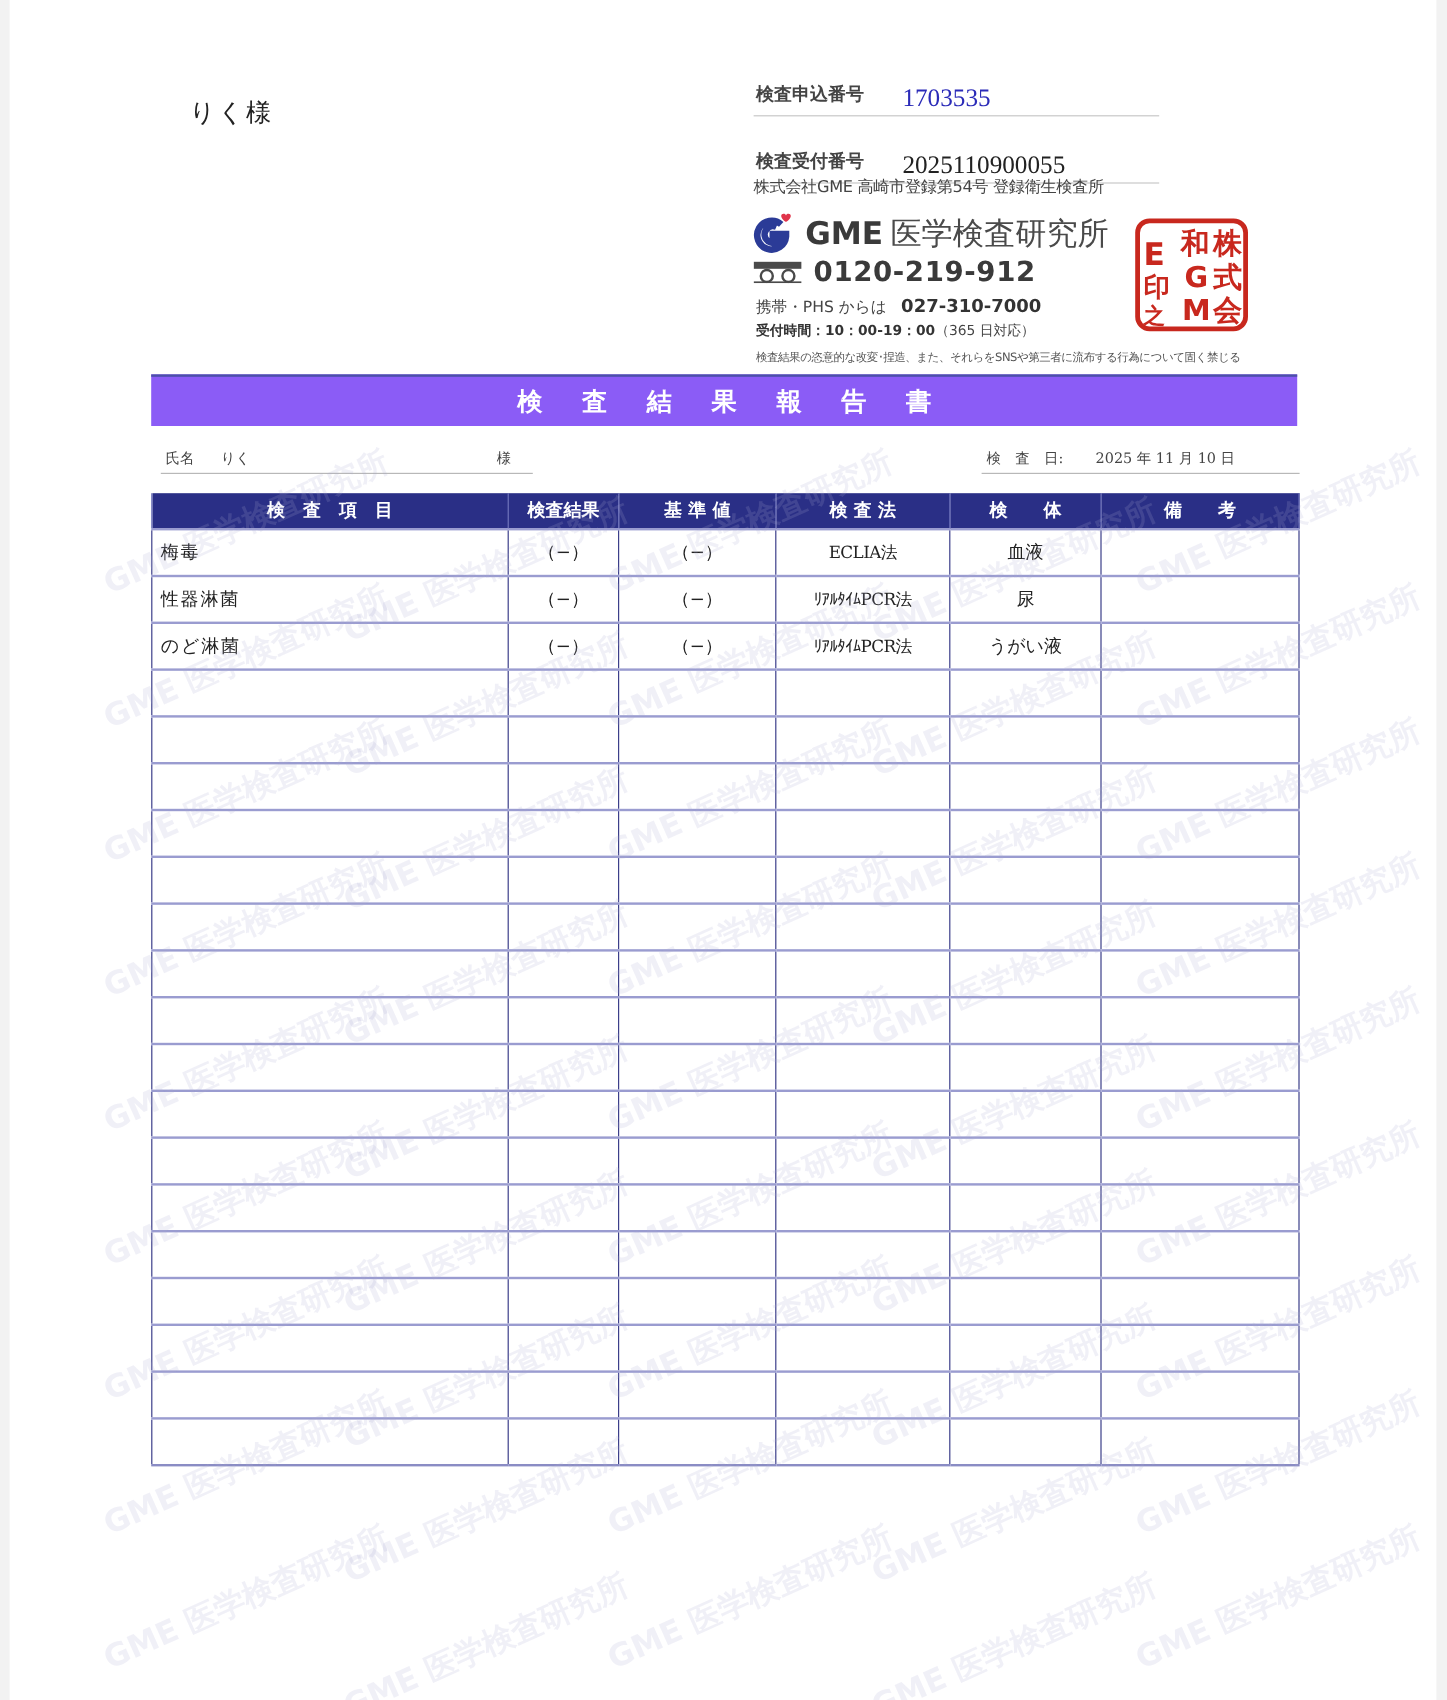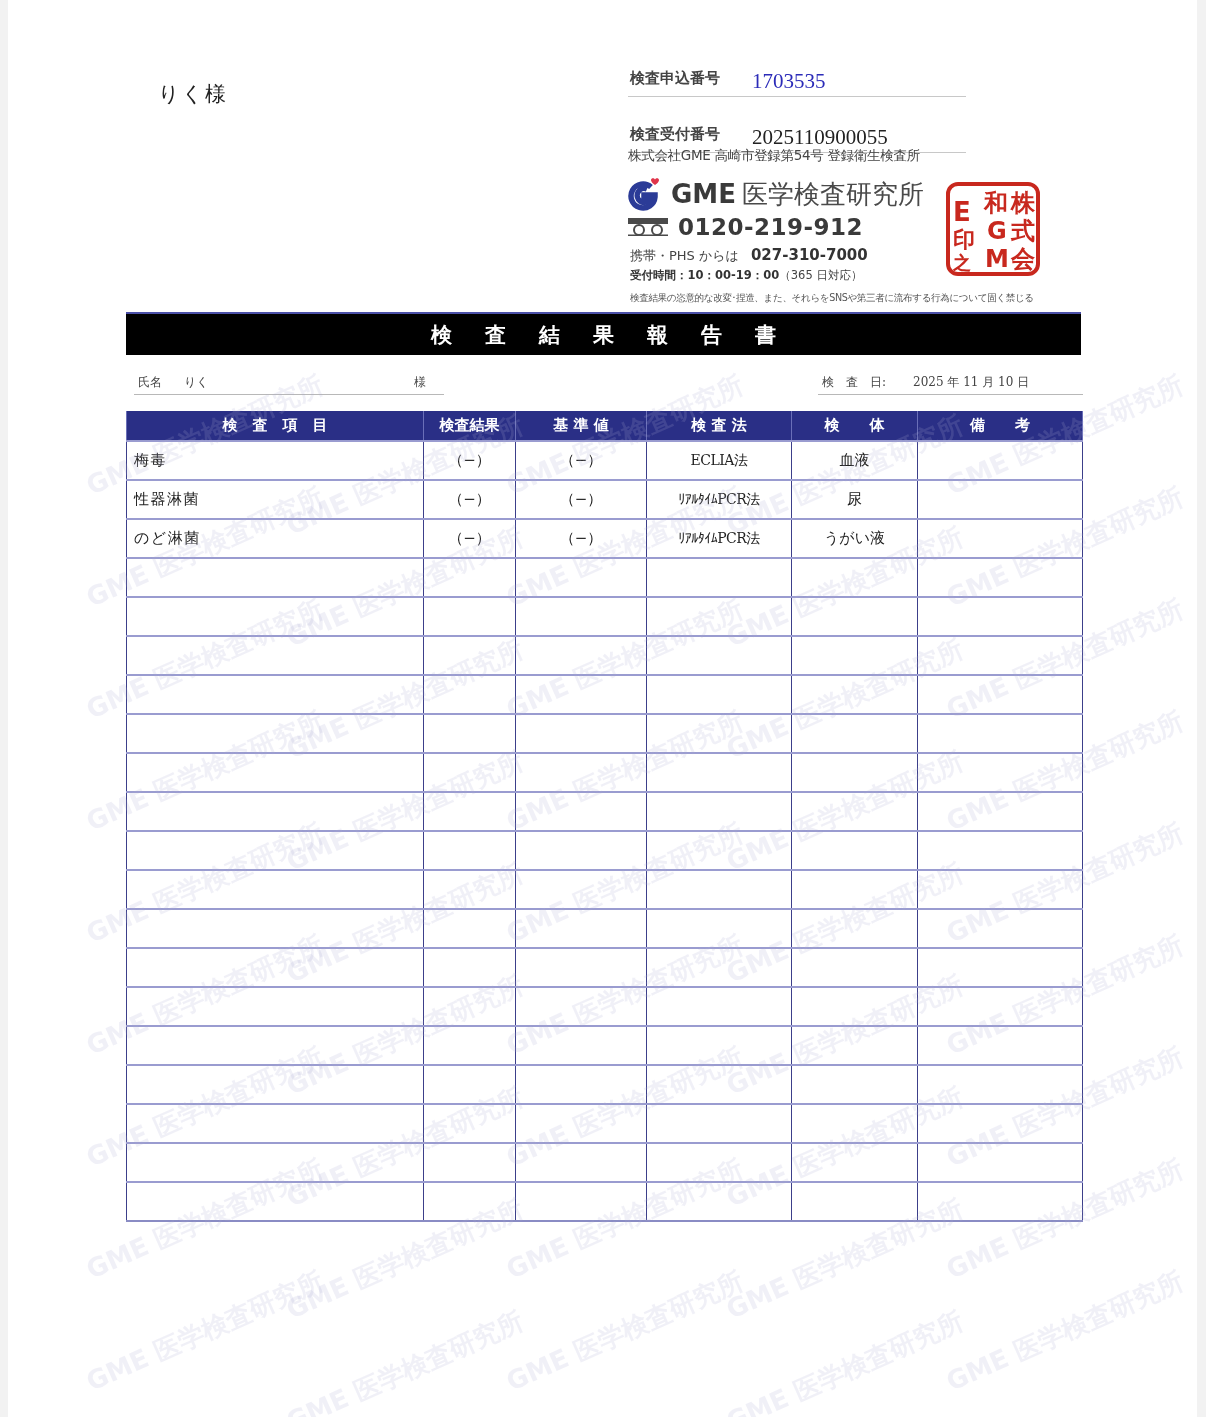--- a/index.html
+++ b/index.html
@@ -35,21 +35,21 @@
 
   .mobile { left: 622px; top: 246px; font-family: "DejaVu Sans", sans-serif; font-size: 13px; color: #444; }
   .mobile b { font-size: 15px; color: #333; margin-left: 12px; }
   .hours { left: 622px; top: 268px; font-family: "DejaVu Sans", sans-serif; font-size: 11.5px; color: #444; }
   .hours b { color: #333; }
   .notice { left: 622px; top: 292px; font-family: "DejaVu Sans", sans-serif; font-size: 9.6px; color: #555; letter-spacing: -0.4px; white-space: nowrap; }
 
   .seal { left: 937px; top: 181px; width: 96px; height: 96px; }
 
   .title-bar {
-    left: 118px; top: 312px; width: 955px; height: 41px; background: #000000;
+    left: 118px; top: 312px; width: 955px; height: 41px; background: #8b5cf6;
     border-top: 2px solid #4b50a8;
     display: flex; align-items: center; justify-content: center;
   }
   .title-bar span { font-family: "DejaVu Sans", sans-serif; font-weight: bold; font-size: 21px; color: #ffffff; letter-spacing: 33px; margin-right: -33px; }
 
   .info { top: 366px; height: 28px; border-bottom: 1.5px solid #b8b8b8; font-family: "DejaVu Serif", serif; font-size: 12px; color: #444; }
   .info .lbl { position: absolute; bottom: 3px; }
   .info-name { left: 126px; width: 310px; }
   .info-collect { left: 496px; width: 259px; }
   .info-test { left: 810px; width: 265px; }

